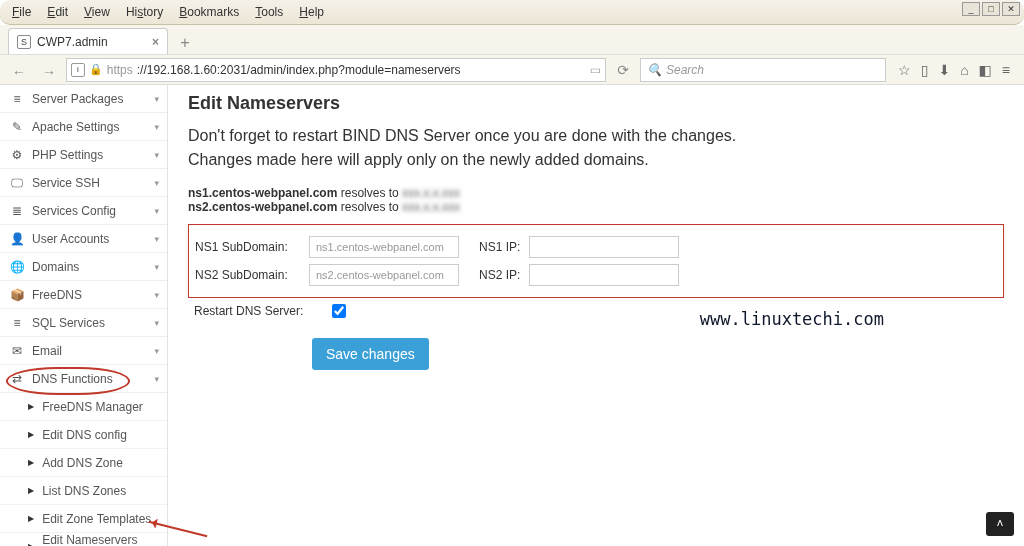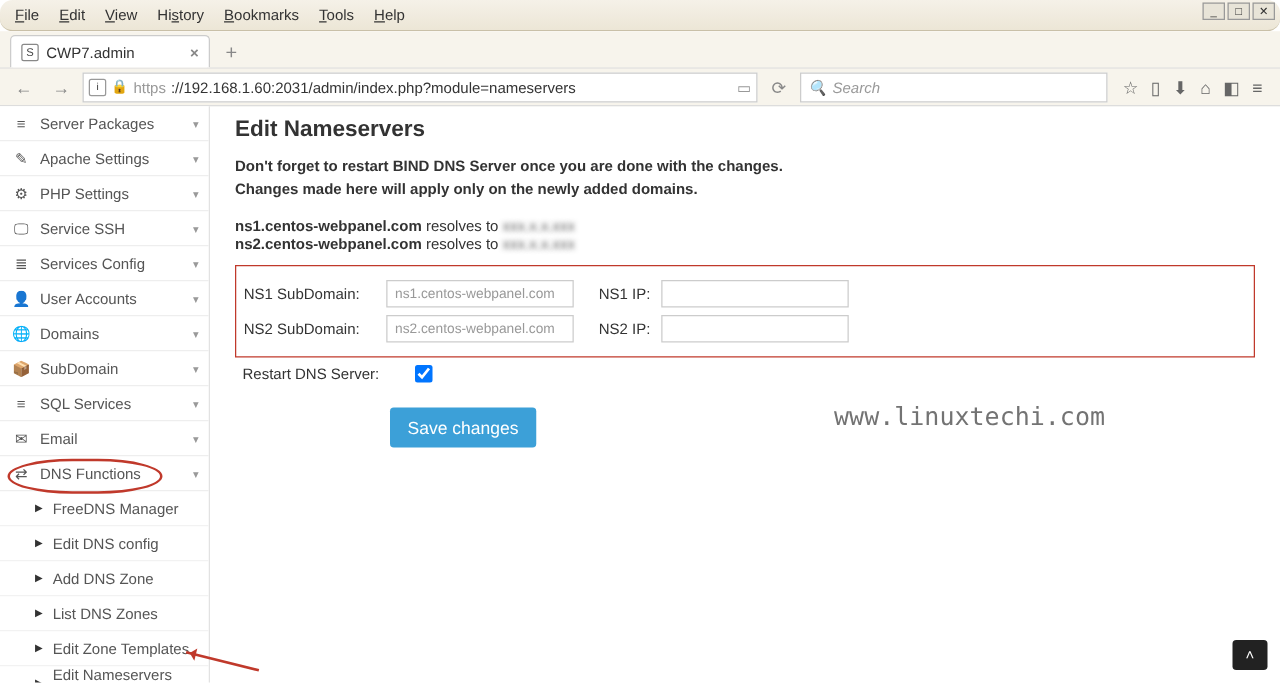--- a/index.html
+++ b/index.html
@@ -29,35 +29,35 @@
 .sidebar { width: 168px; background: #fff; border-right: 1px solid #e2e2e2; overflow: hidden; }
 .side-item { display:flex; align-items:center; height: 28px; padding: 0 10px; border-bottom: 1px solid #eee; font-size: 12px; color: #555; gap: 8px; position:relative; }
 .side-item .ic { width: 14px; text-align:center; color:#555; font-size:12px; }
 .side-item .chev { position:absolute; right:8px; font-size:9px; color:#999; }
 .side-sub { display:flex; align-items:center; height: 28px; padding: 0 10px 0 28px; border-bottom: 1px solid #f2f2f2; font-size: 12px; color:#555; gap:8px; }
 .side-sub .tri { font-size: 8px; color:#333; }
 .highlight-dns { position: relative; }
 .highlight-dns::after { content:""; position:absolute; left:6px; top:2px; width:120px; height:24px; border:2px solid #c0392b; border-radius: 50%/60%; pointer-events:none; }
 .content { flex:1; padding: 8px 20px; position:relative; }
 h2 { font-size: 18px; font-weight: bold; margin-bottom: 10px; color:#333; }
-.desc { font-size: 12px; color:#333; line-height: 1.5; font-weight: bold; }
+.desc { font-size: 16px; color:#333; line-height: 1.5; }
 .desc a { color: #2a90d6; text-decoration: none; }
 .resolve { margin-top: 14px; font-size: 12px; }
 .resolve b { font-weight: bold; }
 .blur { color: transparent; text-shadow: 0 0 4px rgba(80,80,80,0.9); }
 .form-box { border: 1px solid #c0392b; margin-top: 10px; padding: 8px 0; }
 .form-row { display:flex; align-items:center; height: 28px; font-size: 12px; }
 .form-row .lbl { width: 120px; padding-left: 6px; }
 .form-row input[type=text] { width: 150px; height: 22px; border:1px solid #ccc; padding: 0 6px; color:#999; font-size:11px; }
 .form-row .lbl2 { width: 70px; padding-left: 20px; }
 .after-box .form-row { height: 26px; }
 .check { width:14px; height:14px; }
 .hint { color:#666; margin-left: 6px; }
 .save-btn { background:#3ca0d8; color:#fff; border:none; border-radius:3px; padding: 8px 14px; font-size:14px; margin-top: 14px; margin-left: 124px; cursor:pointer; }
-.watermark { position:absolute; right: 140px; top: 236px; color:#737373; font-family: monospace; font-size: 20px; }
+.watermark { position:absolute; right: 140px; top: 224px; color:#0f172a; font-family: monospace; font-size: 17px; }
 .arrow { position:absolute; left: 148px; bottom: 16px; width: 60px; height: 2px; background:#c0392b; transform: rotate(14deg); }
 .arrow::before { content:""; position:absolute; left:-2px; top:-4px; border:5px solid transparent; border-right-color:#c0392b; }
 .scroll-top { position:absolute; right:10px; bottom:10px; width:28px; height:24px; background:#222; color:#fff; border-radius:3px; text-align:center; line-height:24px; font-size:12px; }
 </style>
 </head>
 <body>
 
 <div class="menubar">
   <span><u>F</u>ile</span>
   <span><u>E</u>dit</span>
@@ -139,21 +139,21 @@
         <span>User Accounts</span>
         <span class="chev">▾</span>
       </div>
     <div class="side-item">
         <span class="ic">🌐</span>
         <span>Domains</span>
         <span class="chev">▾</span>
       </div>
     <div class="side-item">
         <span class="ic">📦</span>
-        <span>SubDomain</span>
+        <span>FreeDNS</span>
         <span class="chev">▾</span>
       </div>
     <div class="side-item">
         <span class="ic">≡</span>
         <span>SQL Services</span>
         <span class="chev">▾</span>
       </div>
     <div class="side-item">
         <span class="ic">✉</span>
         <span>Email</span>

